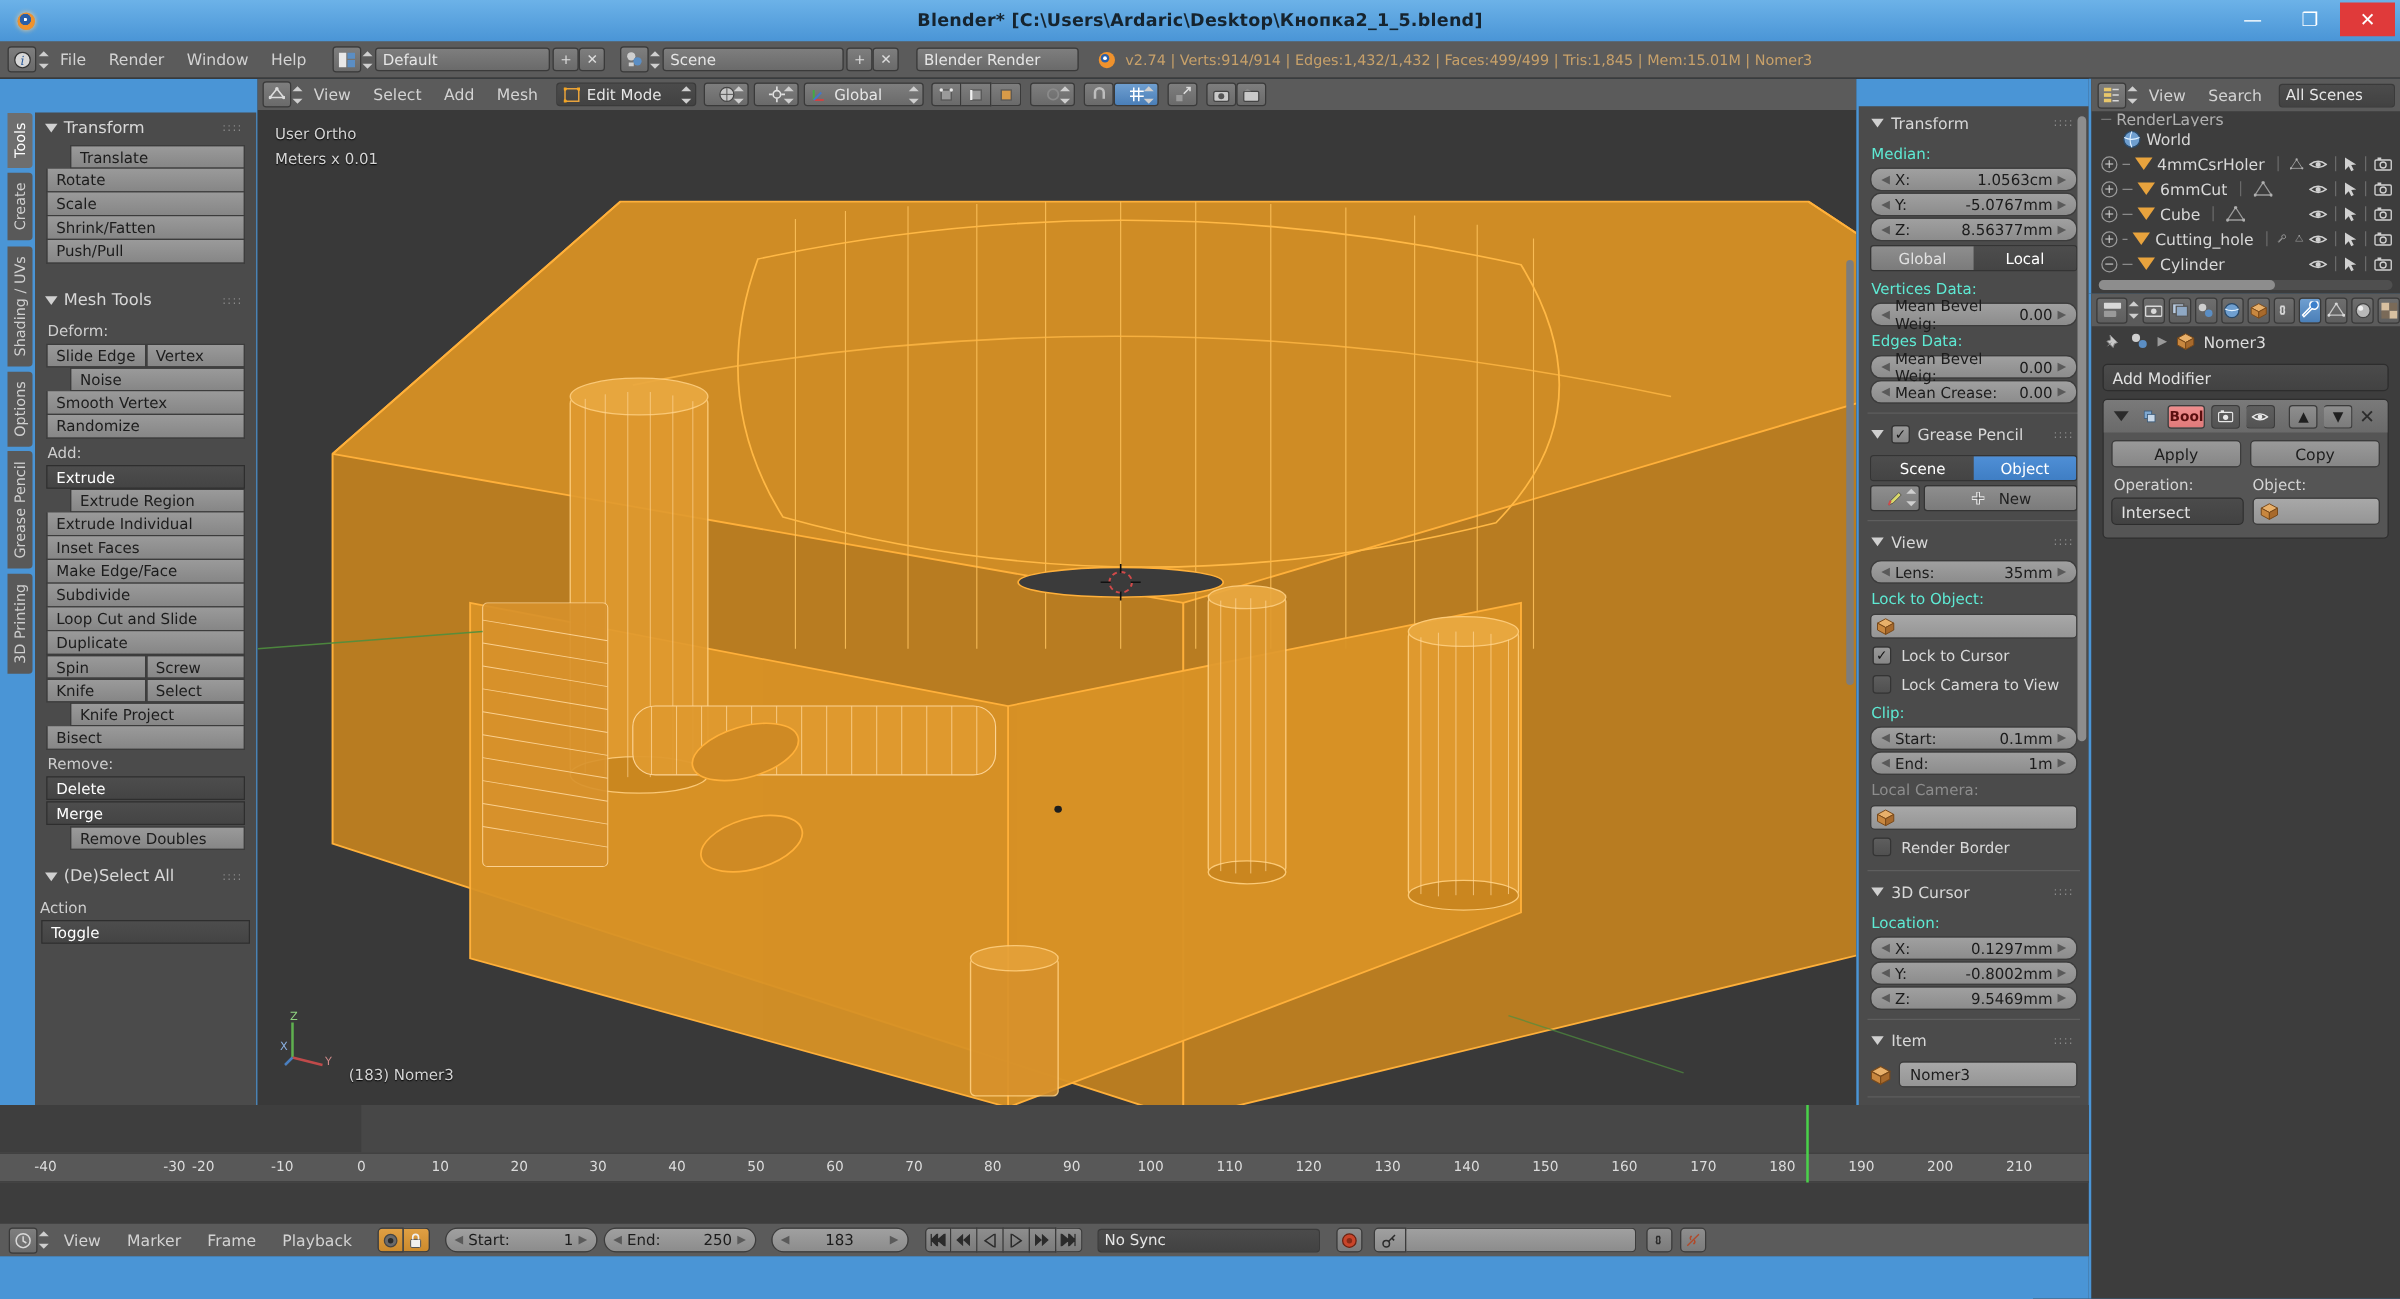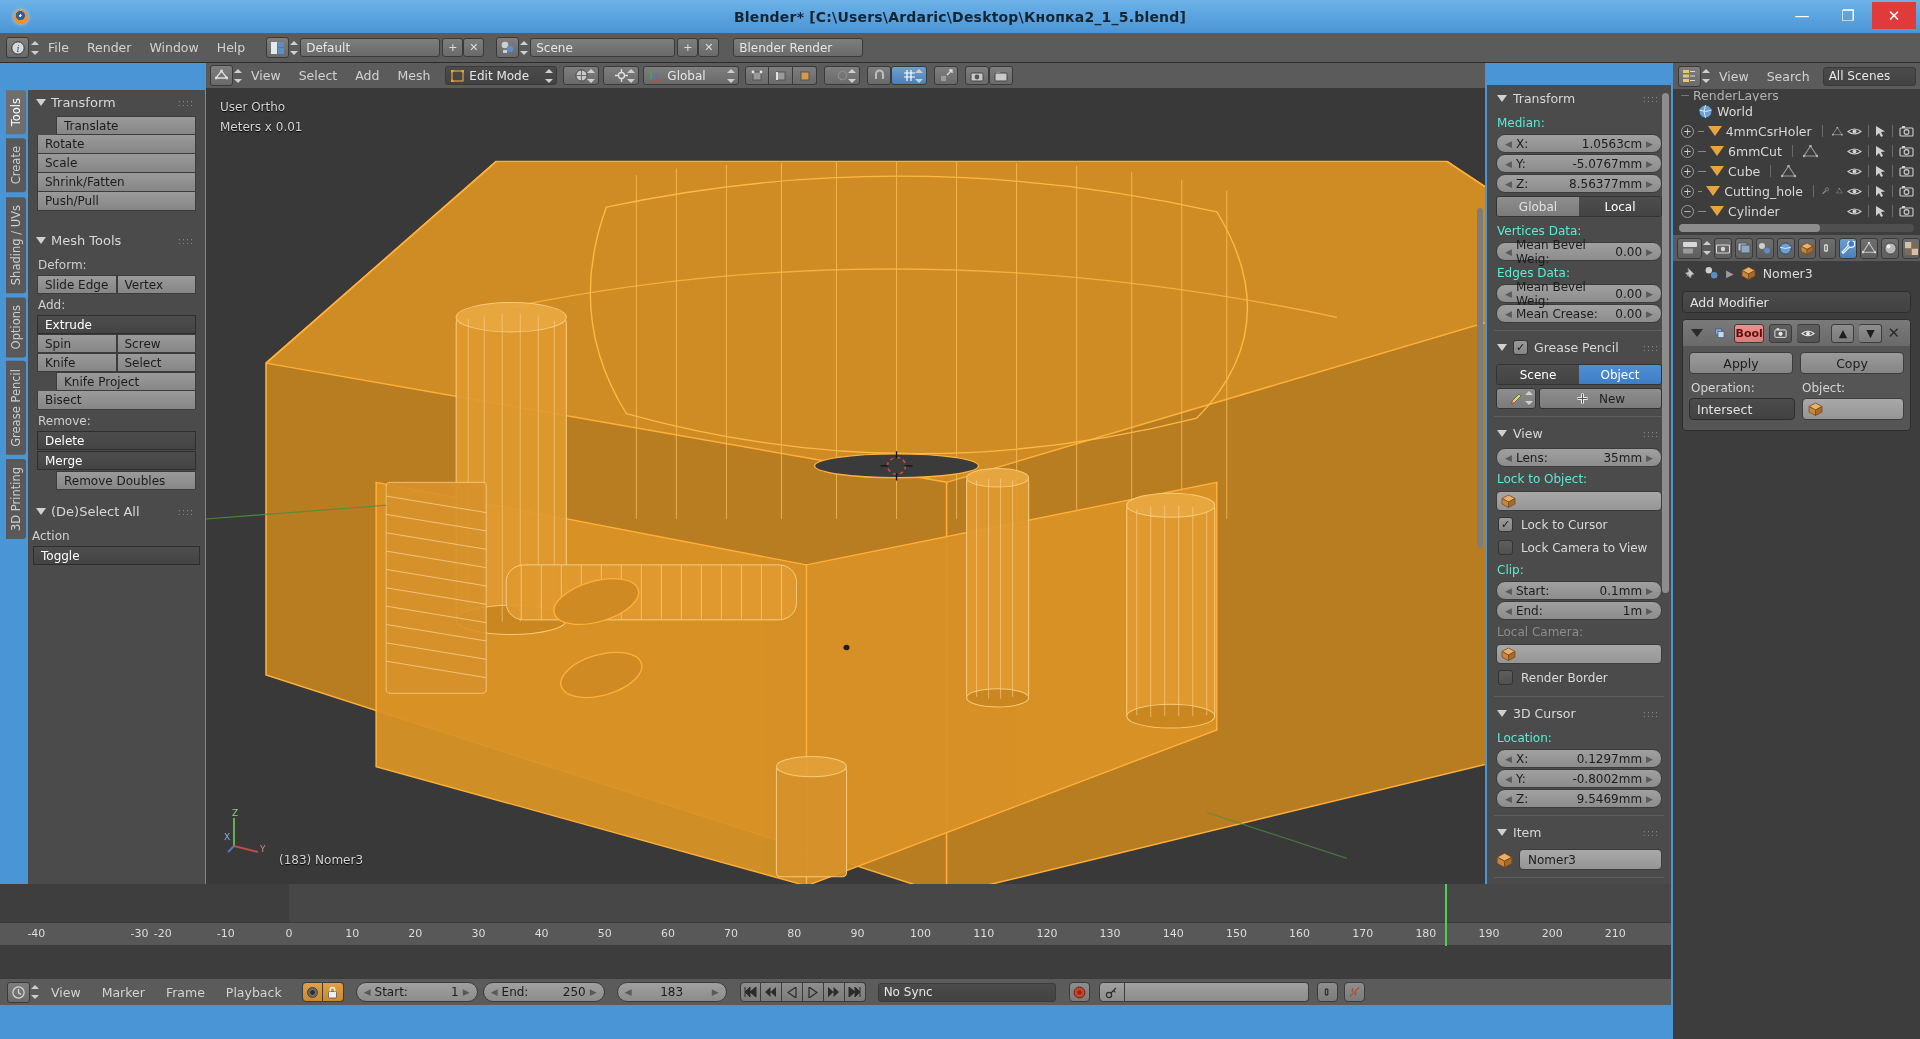--- a/index.html
+++ b/index.html
@@ -237,20 +237,28 @@
       <div style="width:9px;position:relative;height:16px;margin-right:2px;">
           <span class="spin" style="right:0;top:1px;"></span>
         </div>
       <div class="ctl" style="width:145px;">Scene</div>
       <div class="iconbtn" style="width:21px;margin-left:2px;">+</div>
       <div class="iconbtn" style="width:21px;">✕</div>
     </div>
 
     <div class="ctl" style="width:130px;margin-left:14px;">Blender Render</div>
 
+    <div style="display:flex;align-items:center;margin-left:14px;gap:6px;">
+      <svg width="17" height="17" viewBox="0 0 17 17">
+          <circle cx="8.5" cy="9" r="6.5" fill="#f0922c"></circle>
+          <circle cx="7" cy="7.5" r="3.4" fill="#2a5fa8"></circle>
+          <circle cx="7" cy="7.5" r="1.5" fill="#fff"></circle>
+        </svg>
+      <span style="color:#c8a16a;font-size:11.5px;">v2.74 | Verts:914/914 | Edges:1,432/1,432 | Faces:499/499 | Tris:1,845 | Mem:15.01M | Nomer3</span>
+    </div>
   </div>
 
   <div id="left-tabs">
     <div class="vtab active">Tools</div>
     <div class="vtab">Create</div>
     <div class="vtab">Shading / UVs</div>
     <div class="vtab">Options</div>
     <div class="vtab">Grease Pencil</div>
     <div class="vtab">3D Printing</div>
   </div>
@@ -273,23 +281,37 @@
       <span class="tri"></span>
       <span>Mesh Tools</span>
       <span class="grip">::::</span>
     </div>
 
     <div class="sublabel">Deform:</div>
     <div class="tgrp">
       <div class="tbtn">Slide Edge</div>
       <div class="tbtn">Vertex</div>
     </div>
+    <div class="stack">
+      <div class="tbtn">Noise</div>
+      <div class="tbtn">Smooth Vertex</div>
+      <div class="tbtn">Randomize</div>
+    </div>
 
     <div class="sublabel">Add:</div>
     <div class="tsel">Extrude</div>
+    <div class="stack">
+      <div class="tbtn">Extrude Region</div>
+      <div class="tbtn">Extrude Individual</div>
+      <div class="tbtn">Inset Faces</div>
+      <div class="tbtn">Make Edge/Face</div>
+      <div class="tbtn">Subdivide</div>
+      <div class="tbtn">Loop Cut and Slide</div>
+      <div class="tbtn">Duplicate</div>
+    </div>
     <div class="tgrp">
       <div class="tbtn">Spin</div>
       <div class="tbtn">Screw</div>
     </div>
     <div class="tgrp">
       <div class="tbtn">Knife</div>
       <div class="tbtn">Select</div>
     </div>
     <div class="stack">
       <div class="tbtn">Knife Project</div>

